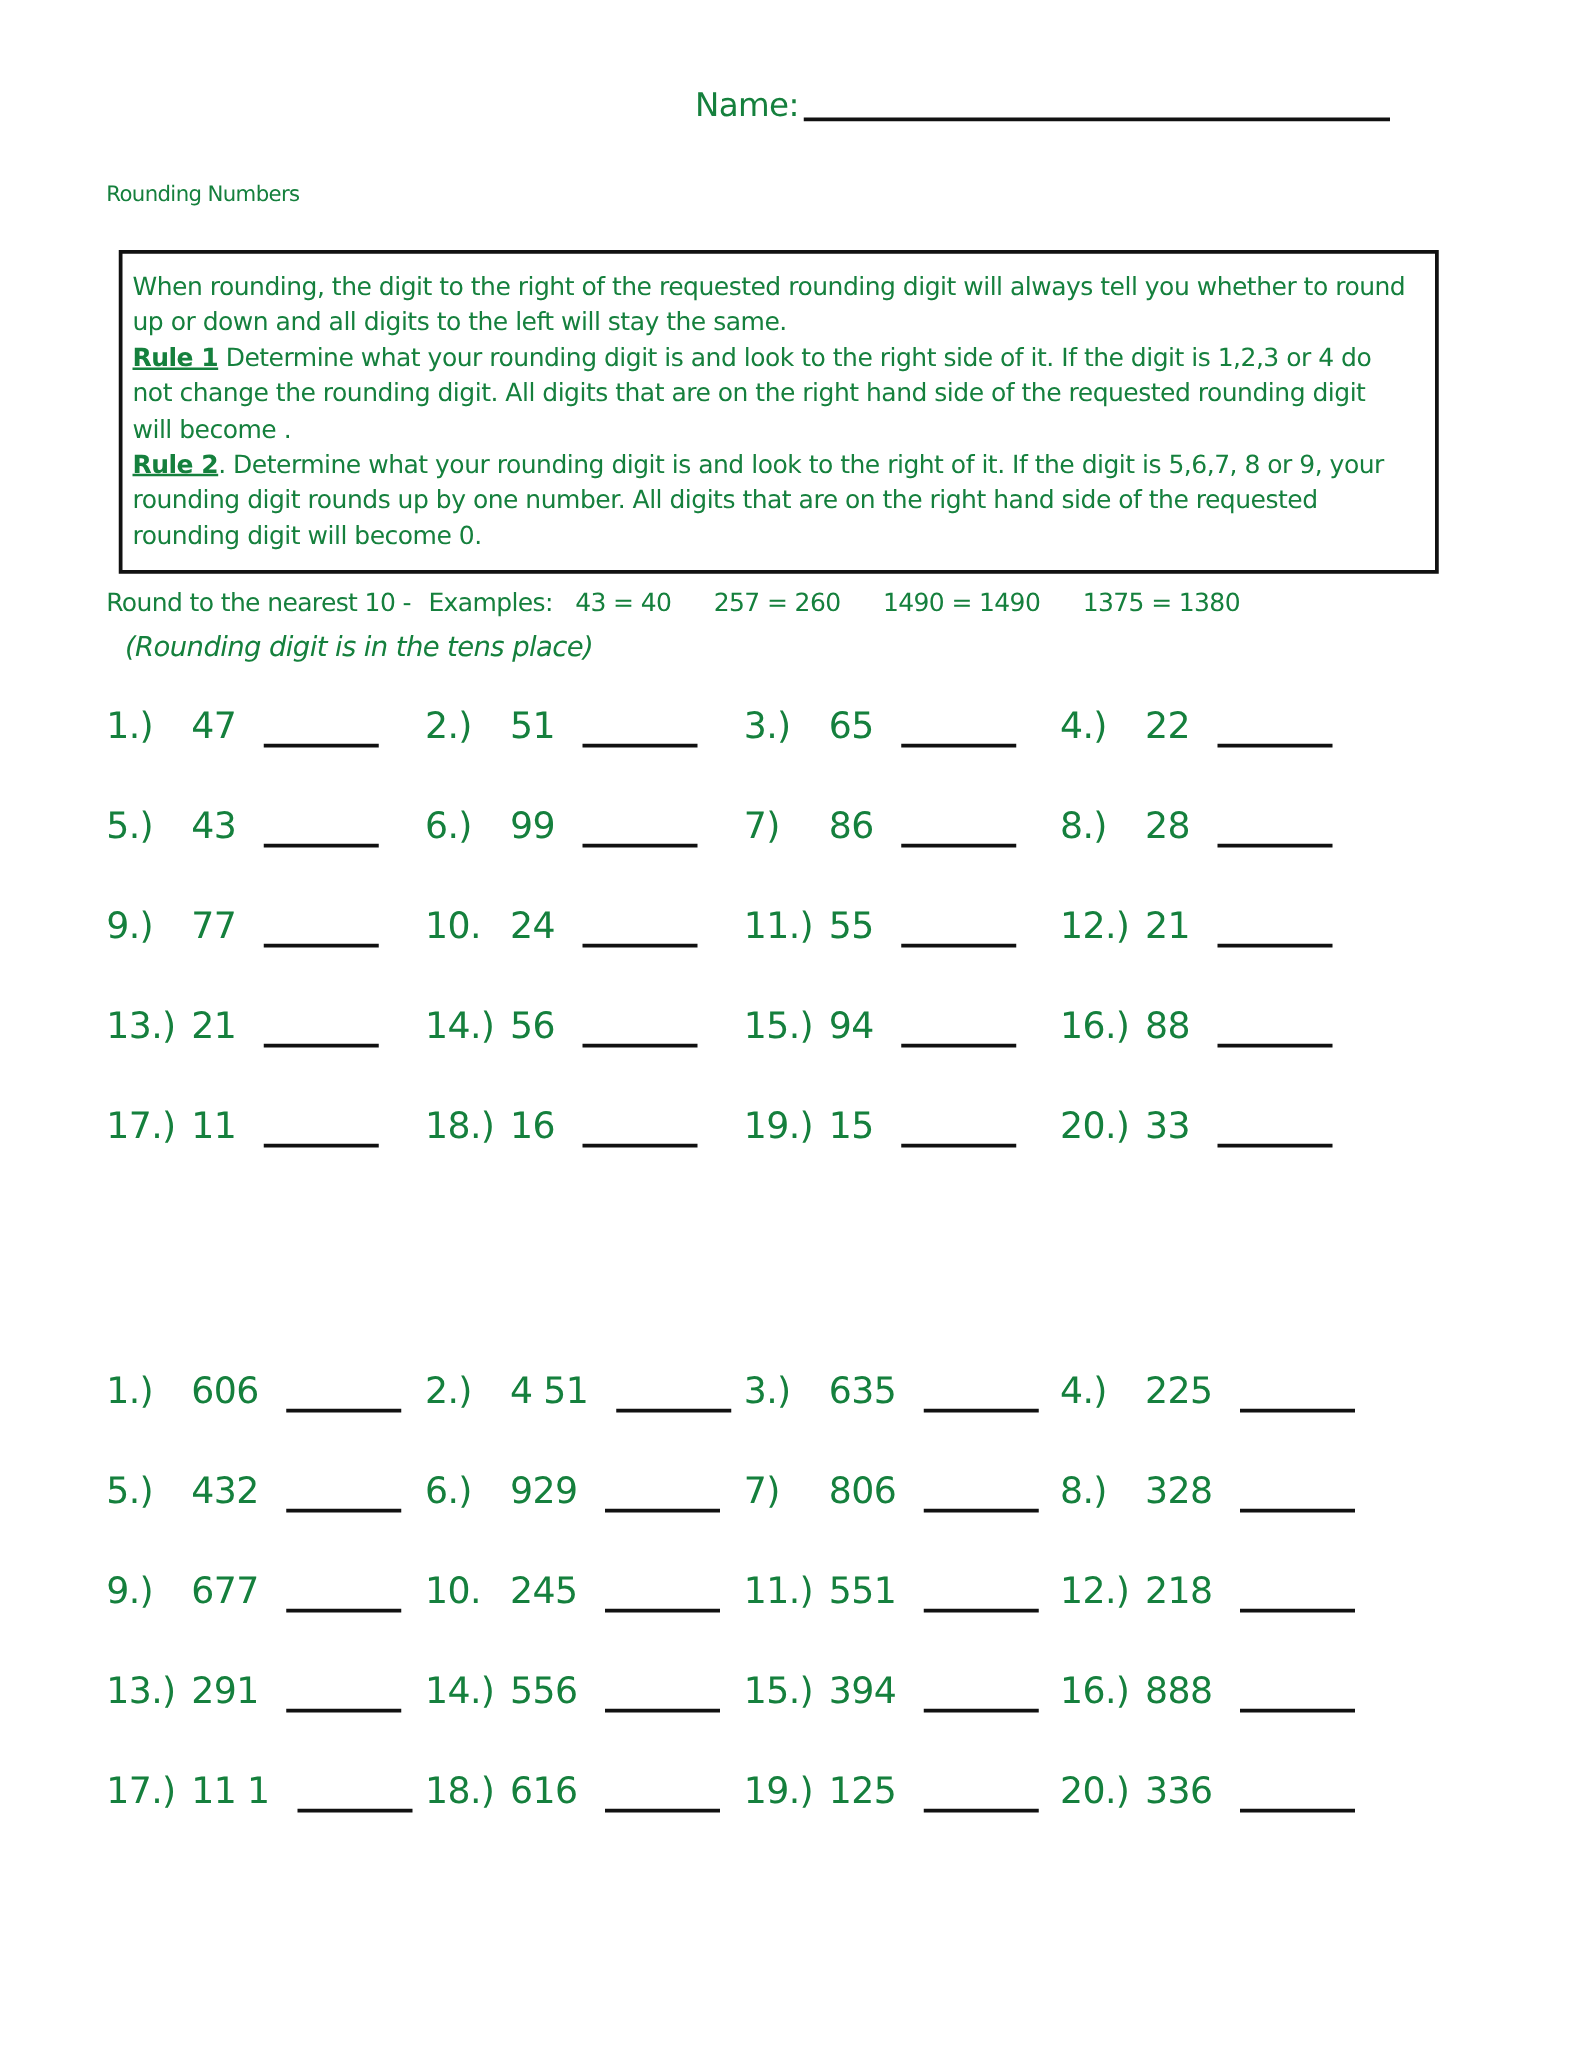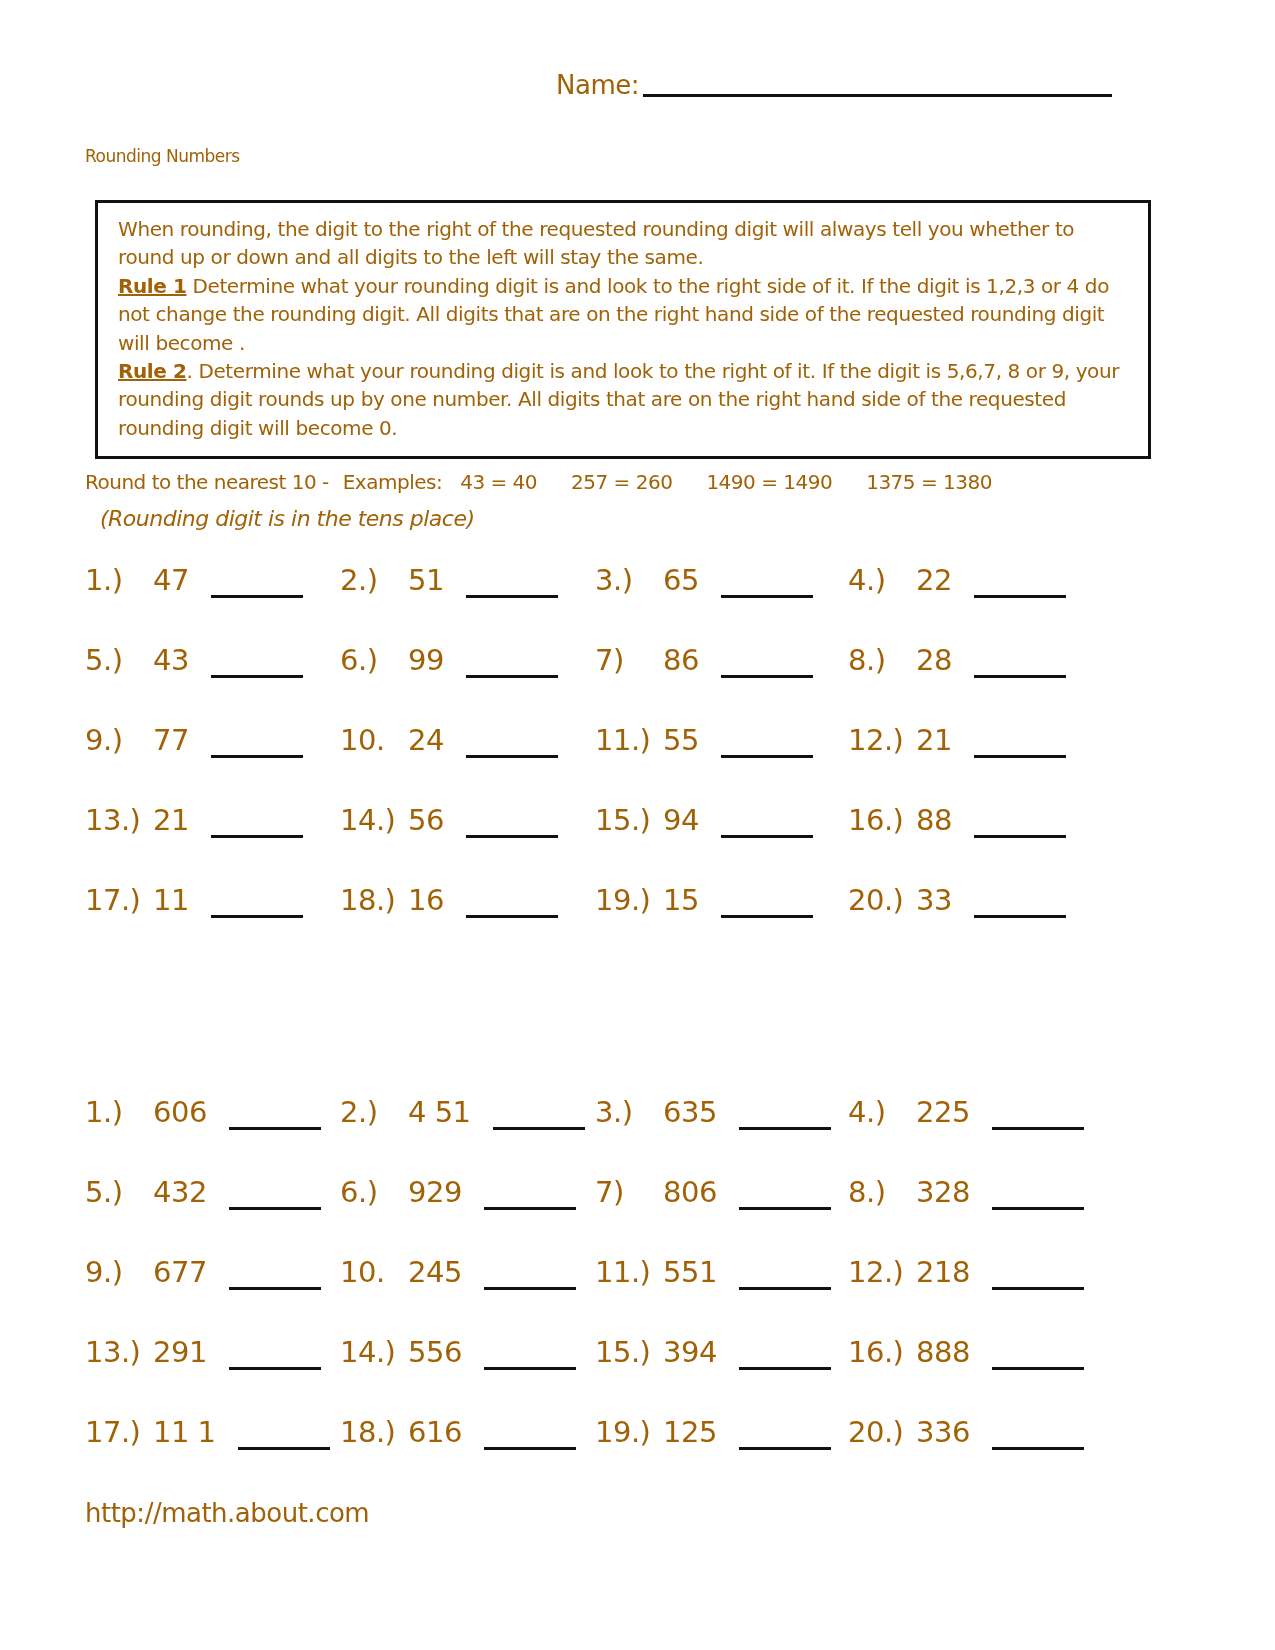--- a/index.html
+++ b/index.html
@@ -1,35 +1,35 @@
 <!DOCTYPE html>
 <html><head>
 <meta charset="utf-8">
 <style>
   * { margin:0; padding:0; box-sizing:border-box; }
   html,body { background:#ffffff; }
   .page {
     position:relative;
     width:1275px; height:1650px;
     background:#ffffff;
-    color:#a16207;
+    color:#15803d;
     font-family:"DejaVu Sans","Liberation Sans",sans-serif;
     overflow:hidden;
   }
   
   .hdr-fields { position:absolute; left:556px; top:62px; width:556px; font-size:26px; }
   .hdr-row { display:flex; align-items:flex-end; height:38px; }
   .hdr-label { white-space:pre; letter-spacing:-0.5px; }
   .hdr-line { flex:1; border-bottom:3px solid #111; margin-bottom:3px; margin-left:4px; }
   
   .title { position:absolute; left:85px; top:146px; font-size:17px; letter-spacing:-0.5px; }
   
   .rules-box {
     position:absolute; left:95px; top:200px; width:1056px; min-height:248px;
-    border:3px solid #111; padding:12px 20px 14px 20px;
+    border:3px solid #111; padding:12px 20px 14px 8px;
     font-size:20px; line-height:1.42; letter-spacing:-0.4px;
   }
   .rule-label { font-weight:bold; text-decoration:underline; }
   
   .sec1-head { position:absolute; left:85px; top:470px; width:1110px; font-size:20px; letter-spacing:-0.5px; white-space:nowrap; }
   .examples-label { margin-left:14px; }
   .example { margin-left:34px; }
   .example:first-of-type { margin-left:18px; }
   .sec1-sub { position:absolute; left:100px; top:506px; font-size:22px; font-style:italic; letter-spacing:-0.5px; }
   
@@ -314,15 +314,14 @@
         <span class="blank"></span>
       </div>
 
       <div class="cell">
         <span class="plabel">20.)</span>
         <span class="pnum">336</span>
         <span class="blank"></span>
       </div>
     </div>
 
-  <div class="footer">http://math.about.com</div>
 
 </div>
 
 </body></html>

